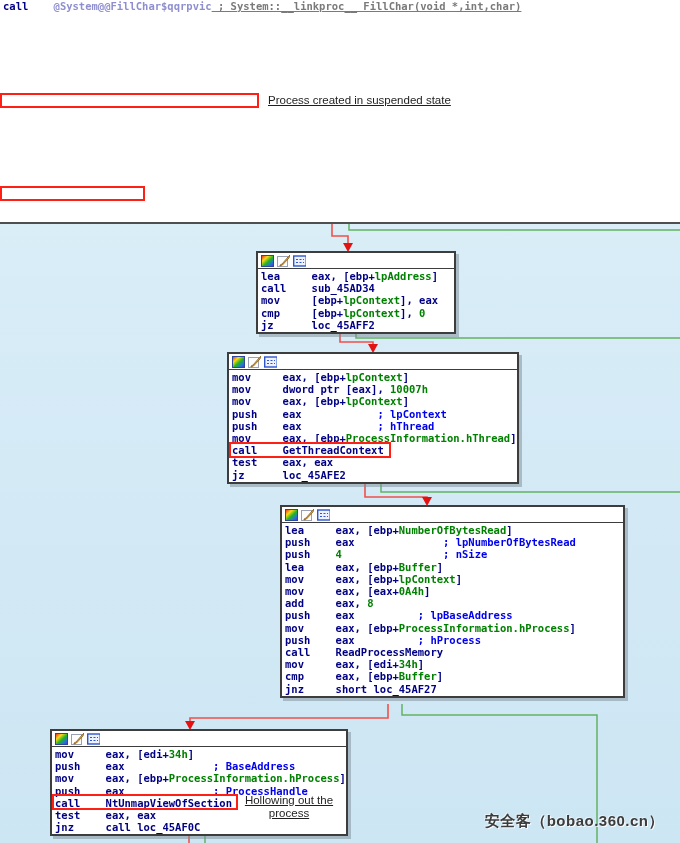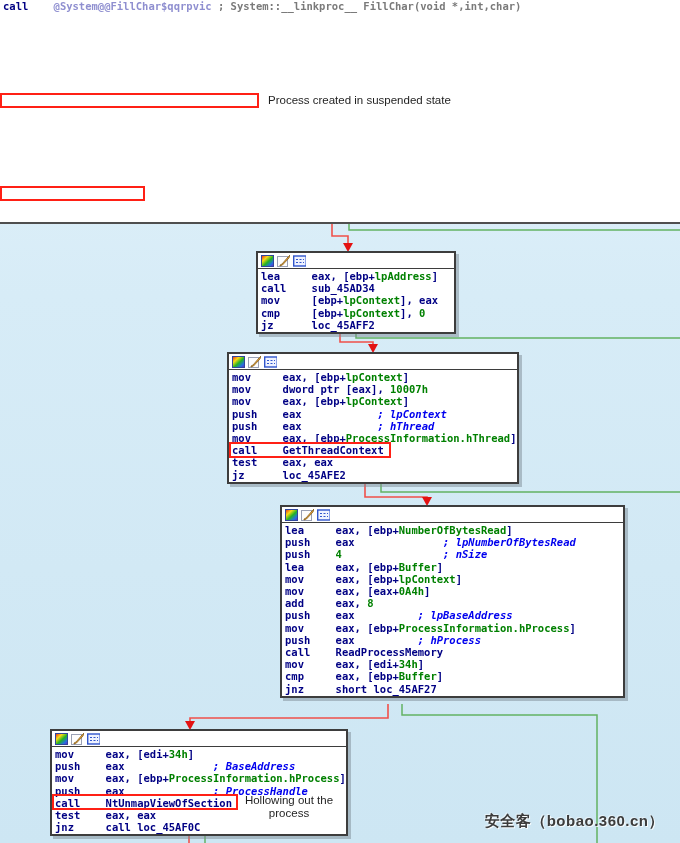--- a/index.html
+++ b/index.html
@@ -8,42 +8,42 @@
   .stage{position:absolute;inset:0;width:680px;height:843px;
          background:linear-gradient(180deg,#e3f2fa 0%,#d7ecf7 35%,#cde6f3 100%);}
   .edges{position:absolute;left:0;top:0;z-index:1;}
   .edge-red{fill:none;stroke:var(--edge-red);stroke-width:1.6;}
   .edge-green{fill:none;stroke:var(--edge-green);stroke-width:1.5;}
   .arrow{fill:var(--arrow-red);}
   
   .asm{font:bold 10.5px/11.7px "DejaVu Sans Mono","Liberation Mono",monospace;
        color:var(--c-m);}
   .ln{white-space:pre;height:inherit;}
-  .m{color:var(--c-m);} .g{color:var(--c-g);} .c{color:var(--c-c);font-style:italic;}
-  .p{color:var(--c-p);} .y{color:var(--c-y);}
+  .m{color:var(--c-m);} .g{color:var(--c-g);} .c{color:var(--c-c);}
+  .p{color:var(--c-p);} .y{color:var(--c-y);text-decoration:underline;}
   
   .top-block{position:absolute;left:0;top:0;width:680px;height:221px;z-index:2;
              background:#ffffff;border-bottom:2px solid #4f4f4f;
              padding:1px 0 0 3px;box-sizing:content-box;overflow:hidden;}
   .top-block .ln{line-height:11.7px;}
   
   .node{position:absolute;z-index:2;background:#ffffff;border:2px solid #3d3d3d;
         box-shadow:3px 3px 0 rgba(125,140,150,.5);box-sizing:border-box;}
   .node .bar{height:15px;border-bottom:1px solid #3d3d3d;background:#ffffff;
              display:flex;align-items:center;padding-left:3px;gap:3px;}
   .node .bar .tbtn{width:13px;height:12px;display:inline-flex;}
   .node .body{padding:1px 0 1px 3px;overflow:hidden;}
   .node .body .ln{line-height:12.2px;}
   
   .hbox{position:absolute;z-index:4;border:2px solid var(--accent-red);
         box-sizing:border-box;background:transparent;}
   
   .note{position:absolute;z-index:4;color:#1f1f1f;
         font:11.5px/12.5px "Liberation Sans","DejaVu Sans",sans-serif;
-        white-space:pre-line;}
+        white-space:pre-line;text-decoration:underline;}
   .note.center{text-align:center;}
   
   .watermark{position:absolute;z-index:5;right:16px;top:812px;
         font:bold 15px/18px "Liberation Sans","DejaVu Sans",sans-serif;
         color:#3c3c3c;letter-spacing:.5px;
         text-shadow:1px 1px 0 rgba(255,255,255,.85),-1px -1px 0 rgba(255,255,255,.5);}
 </style>
 </head>
 <body>
 

